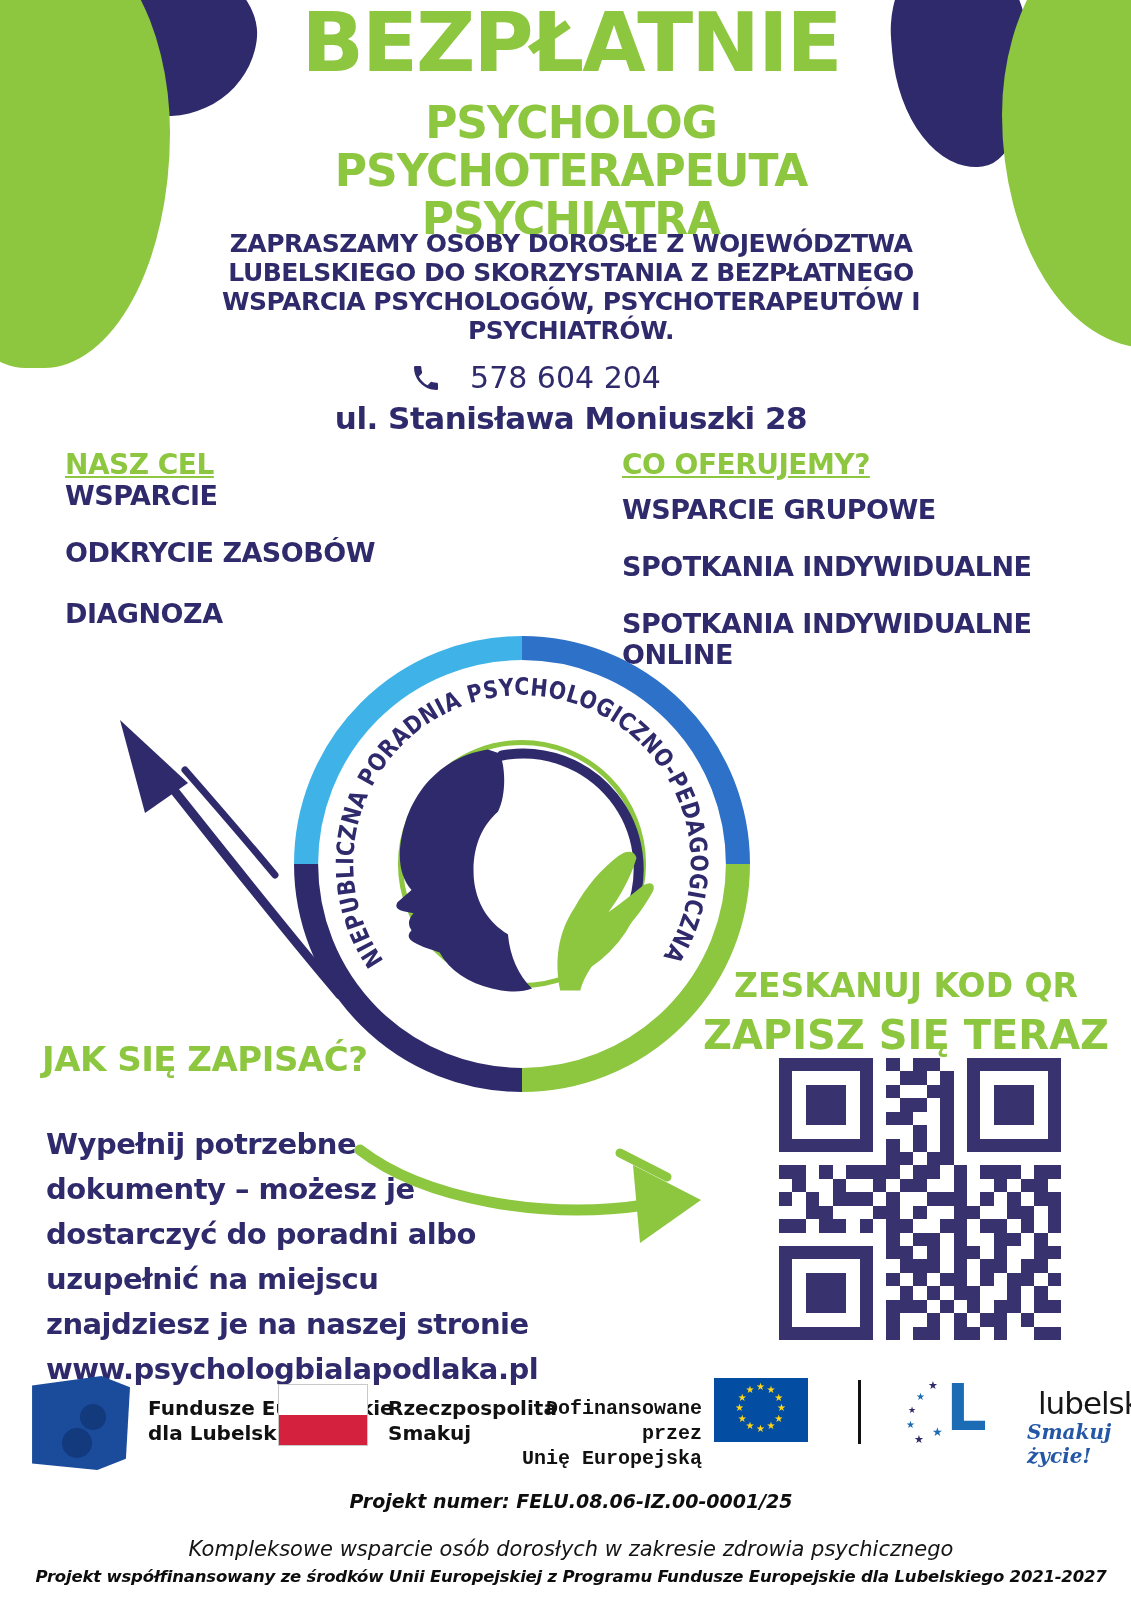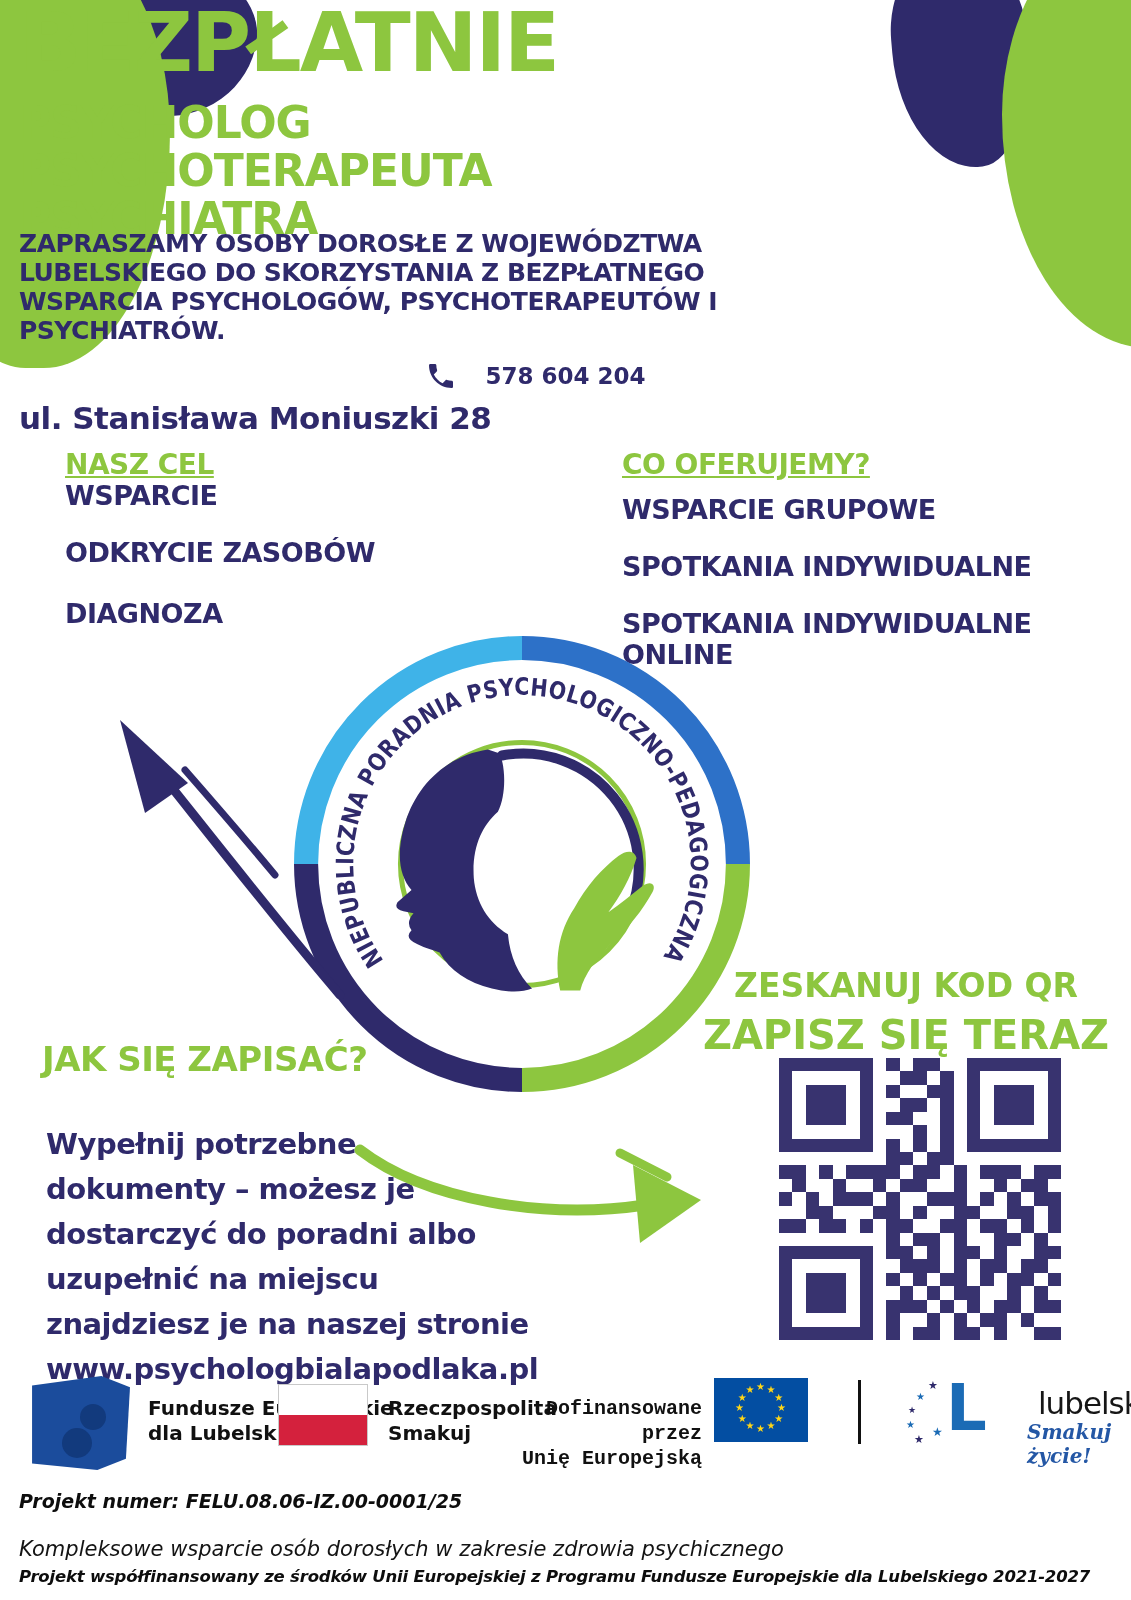--- a/index.html
+++ b/index.html
@@ -1,30 +1,30 @@
 <!DOCTYPE html>
 <html lang="pl"><head>
 <meta charset="utf-8">
 <style>
   html,body{margin:0;padding:0;background:#ffffff;}
   #poster{
     position:relative;width:1131px;height:1600px;overflow:hidden;background:#ffffff;
     font-family:"DejaVu Sans","Liberation Sans",sans-serif;
   }
   .abs{position:absolute;}
-  .ctr{left:8px;right:0;text-align:left;padding-left:11px;}
+  .ctr{left:0;right:0;text-align:center;padding-left:11px;}
   .green{color:#8dc63f;}
   .navy{color:#2f2a6b;}
   .blob{position:absolute;z-index:0;}
   .z1{z-index:1;}
   #title{top:2px;font-size:82px;font-weight:800;letter-spacing:-2px;line-height:1;}
   .subtitle{font-size:44px;font-weight:800;line-height:1;letter-spacing:-1px;}
   #intro{top:229px;font-size:25px;font-weight:800;line-height:29px;letter-spacing:-0.5px;}
   #phone-row{top:360px;left:0;right:0;display:flex;justify-content:center;align-items:center;gap:28px;transform:translateX(-30px);}
-  #phone-number{font-size:23px;font-weight:700;}
+  #phone-number{font-size:30px;font-weight:400;}
   #address{top:400px;font-size:31px;font-weight:800;letter-spacing:-0.5px;}
   .section-heading{font-size:28px;font-weight:800;letter-spacing:-0.5px;text-decoration:underline;}
   .list-col{line-height:1.15;}
   .list-item{font-size:27px;font-weight:800;color:#2f2a6b;margin-bottom:26px;letter-spacing:-0.5px;}
   #qr-cta1{top:966px;left:680px;width:452px;text-align:center;font-size:33px;font-weight:800;}
   #qr-cta2{top:1012px;left:680px;width:452px;text-align:center;font-size:40px;font-weight:800;}
   #qr{top:1058px;left:779px;width:282px;height:282px;display:grid;
       grid-template-columns:repeat(21,1fr);grid-template-rows:repeat(21,1fr);}
   #qr .m{background:#38336f;}
   #signup-heading{top:1039px;left:42px;font-size:34px;font-weight:800;letter-spacing:-0.5px;}

